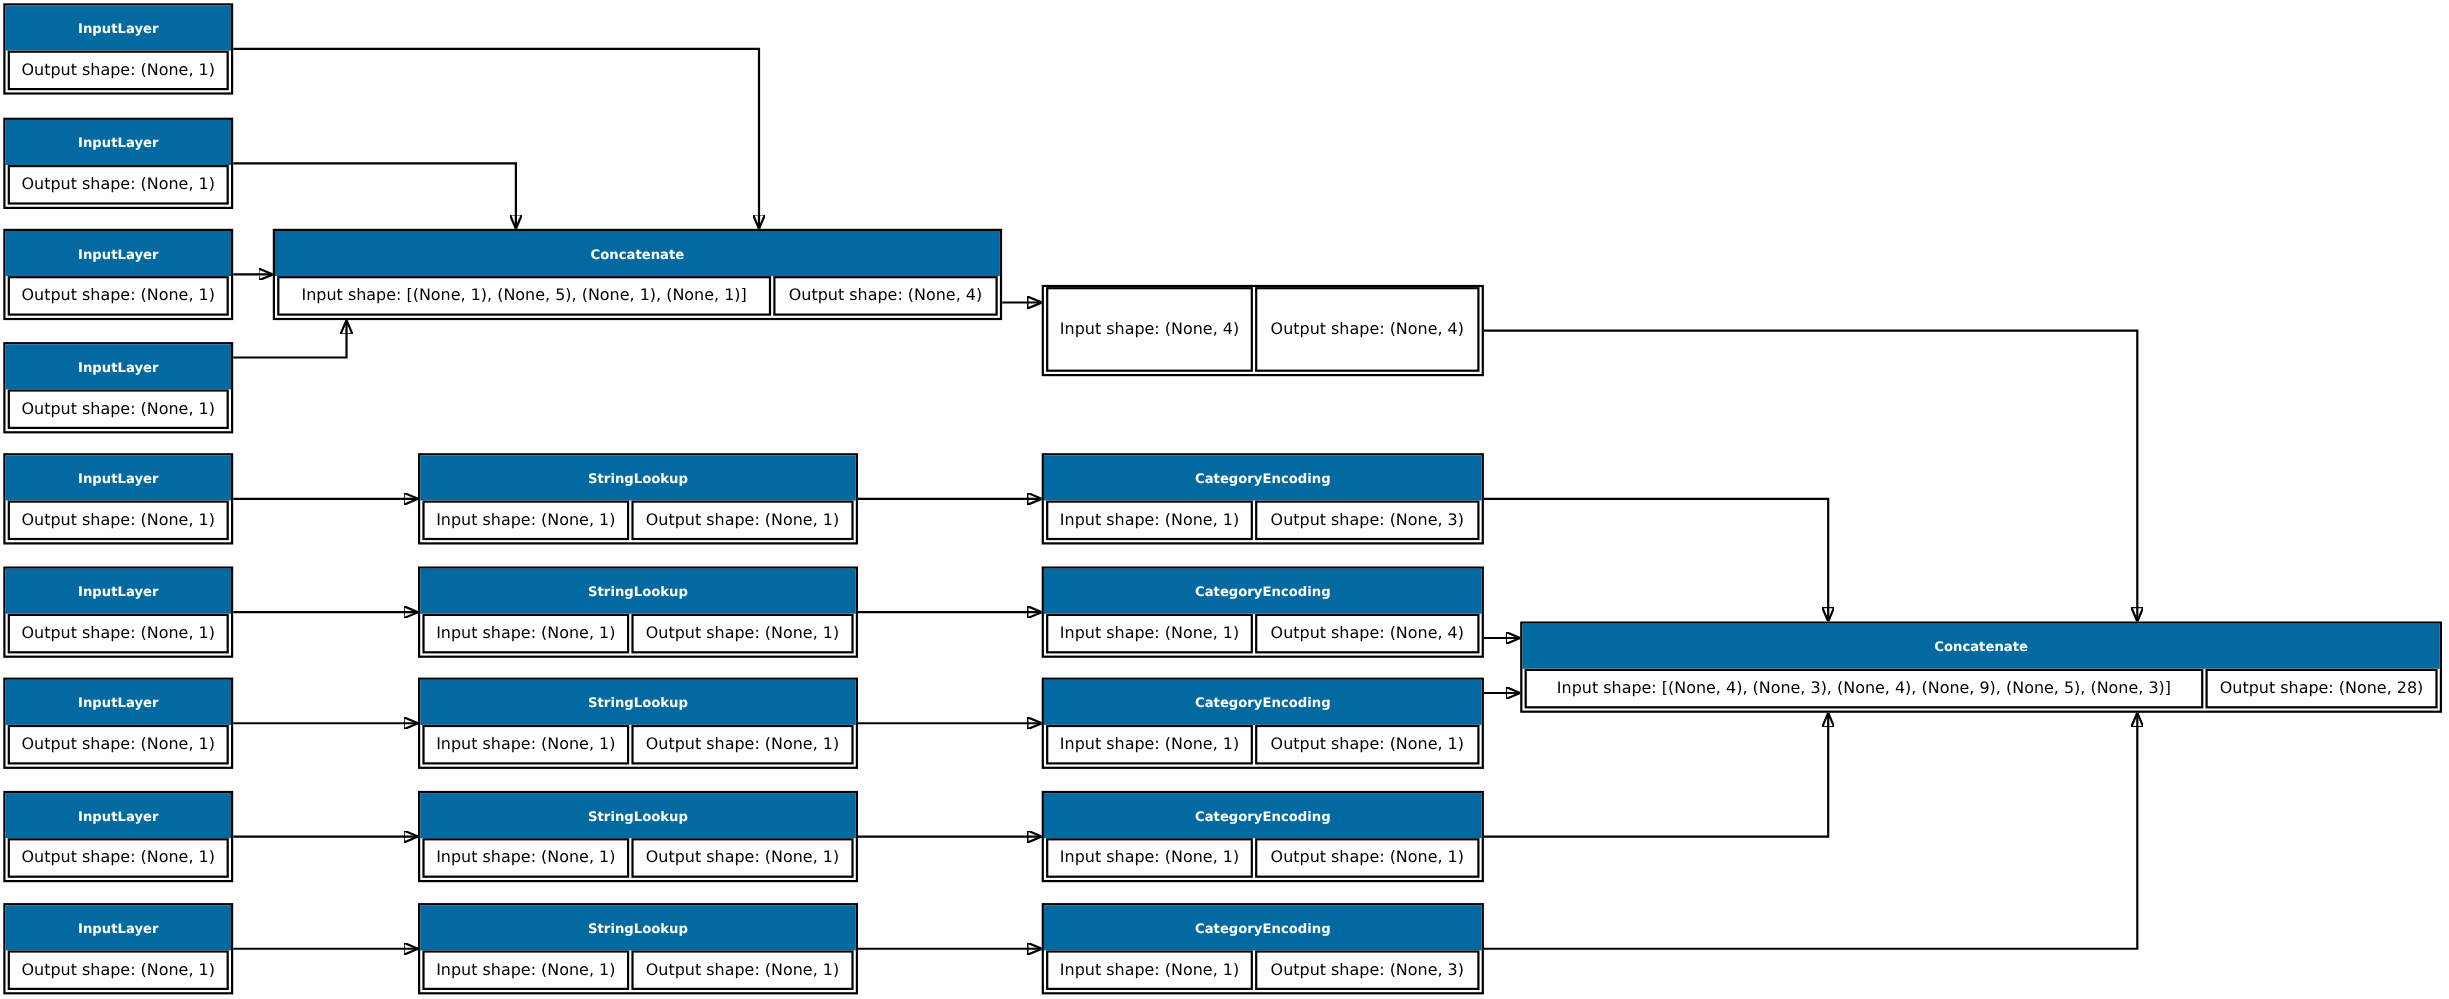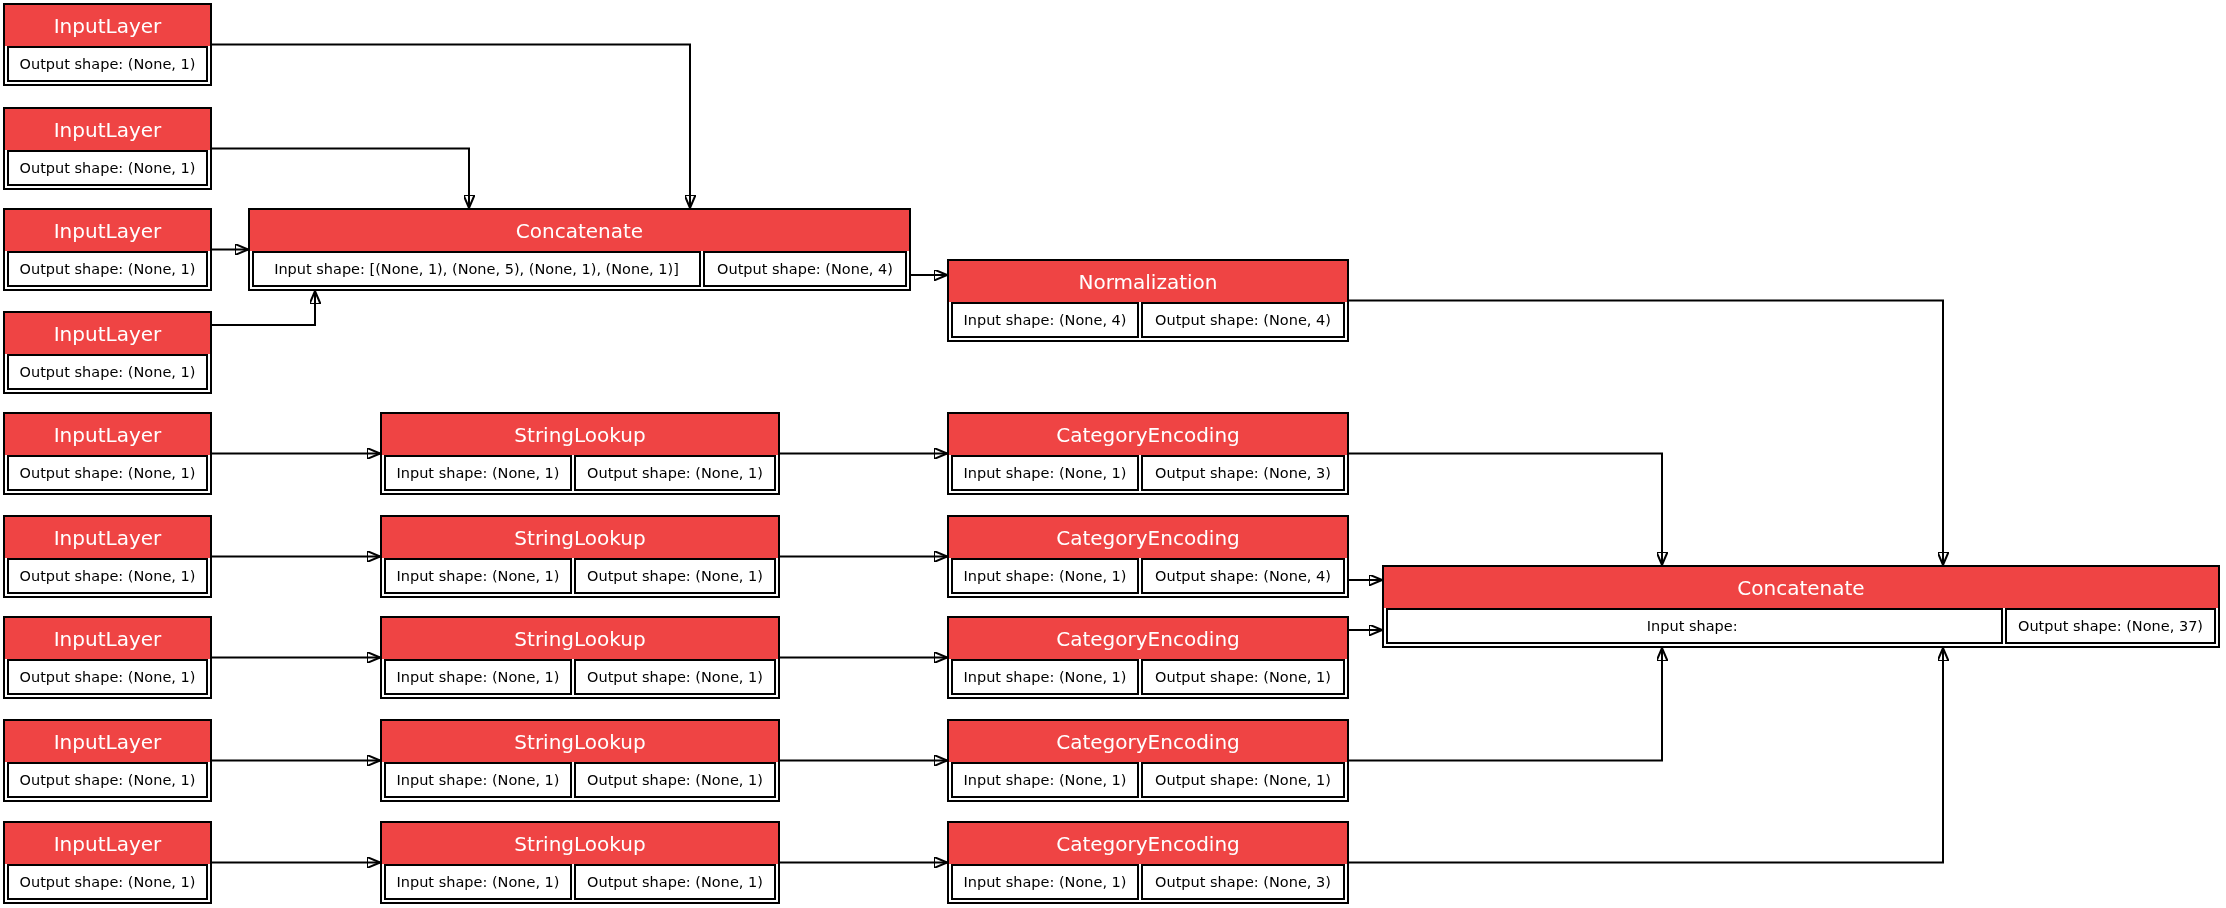--- a/index.html
+++ b/index.html
@@ -26,24 +26,24 @@
     height: 83px;
     box-sizing: border-box;
     background: #ffffff;
     border: 2px solid #000000;
     display: flex;
     flex-direction: column;
   }
   .node-title {
     height: 41px;
     flex: 0 0 41px;
-    background: #ef4444;
+    background: #0369a1;
     color: #ffffff;
-    font-weight: normal;
-    font-size: 20px;
+    font-weight: bold;
+    font-size: 12px;
     display: flex;
     align-items: center;
     justify-content: center;
     white-space: nowrap;
   }
   .cells {
     flex: 1 1 auto;
     display: flex;
     flex-direction: row;
     align-items: stretch;
@@ -193,21 +193,20 @@
           <span class="val">[(None, 1), (None, 5), (None, 1), (None, 1)]</span>
         </div>
       <div class="cell">
           <span class="lbl">Output shape: </span>
           <span class="val">(None, 4)</span>
         </div>
     </div>
   </div>
 
   <div class="node" style="left:947px;top:259px;width:402px;">
-    <div class="node-title">Normalization</div>
     <div class="cells">
       <div class="cell cell-in-sm">
           <span class="lbl">Input shape: </span>
           <span class="val">(None, 4)</span>
         </div>
       <div class="cell">
           <span class="lbl">Output shape: </span>
           <span class="val">(None, 4)</span>
         </div>
     </div>
@@ -343,21 +342,22 @@
           <span class="val">(None, 3)</span>
         </div>
     </div>
   </div>
 
   <div class="node" style="left:1382px;top:565px;width:838px;">
     <div class="node-title">Concatenate</div>
     <div class="cells">
       <div class="cell cell-in-c2">
           <span class="lbl">Input shape: </span>
-        </div>
-      <div class="cell">
-          <span class="lbl">Output shape: </span>
-          <span class="val">(None, 37)</span>
+          <span class="val">[(None, 4), (None, 3), (None, 4), (None, 9), (None, 5), (None, 3)]</span>
+        </div>
+      <div class="cell">
+          <span class="lbl">Output shape: </span>
+          <span class="val">(None, 28)</span>
         </div>
     </div>
   </div>
 
 </div>
 
 </body></html>

